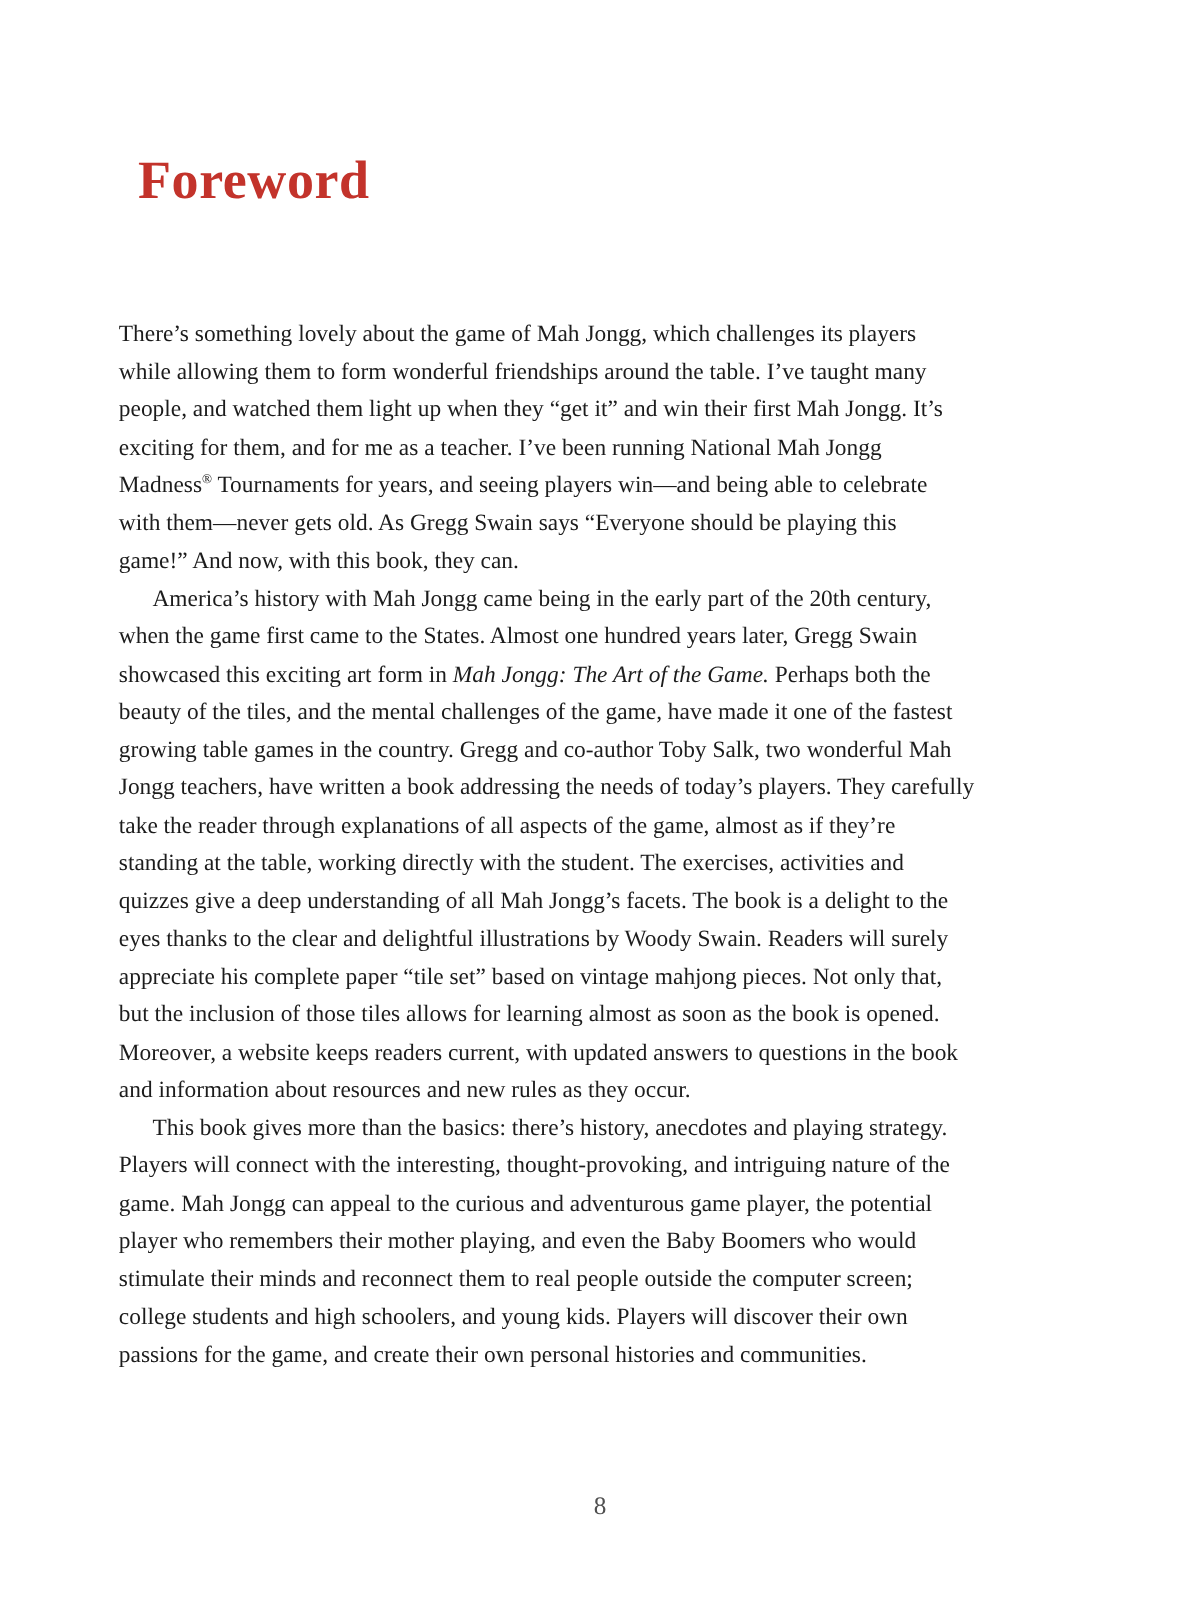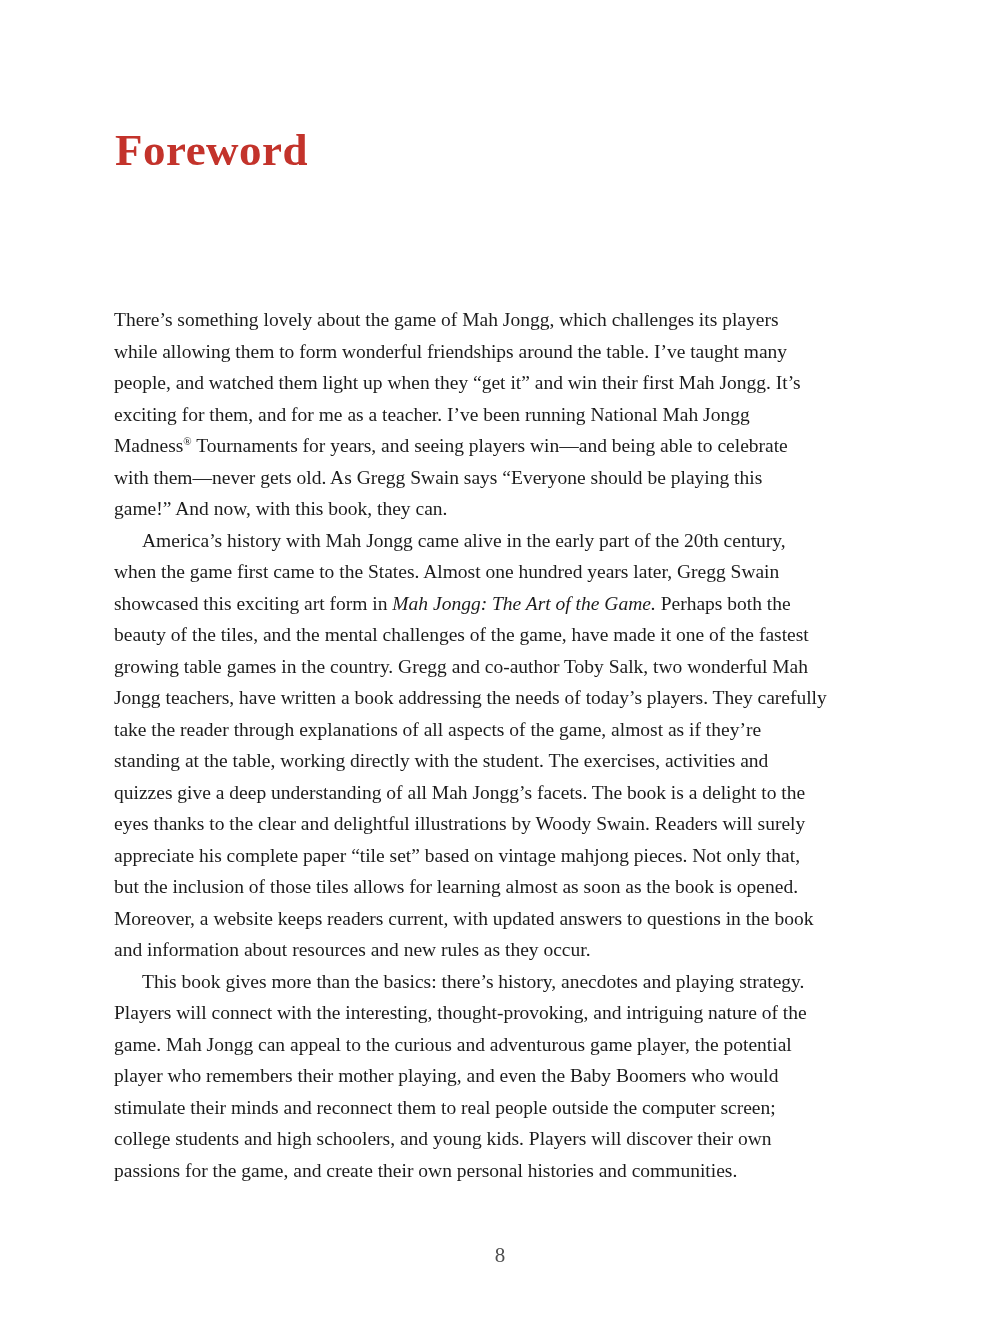--- a/index.html
+++ b/index.html
@@ -21,27 +21,26 @@
     top: 128px;
     margin: 0;
     font-size: 45px;
     line-height: 1;
     font-weight: bold;
     letter-spacing: 0.5px;
     color: var(--heading-color, #c3332b);
   }
   .body-text {
     position: absolute;
-    left: 114px;
+    left: 99px;
     top: 263px;
     width: 785px;
     font-size: 19.5px;
     line-height: 31.5px;
     color: var(--body-color, #1c1c1c);
-    margin-top: 41px;
   }
   .line {
     white-space: nowrap;
     height: 31.5px;
   }
   .line.indent {
     padding-left: 28px;
   }
   .italic { font-style: italic; }
   .semibold { font-weight: 400; }
@@ -66,21 +65,21 @@
 <div class="page" style="--bg-color: #ffffff; --heading-color: #c3332b; --body-color: #1c1c1c; --folio-color: #4f4f4f;">
   <h1 class="heading">Foreword</h1>
   <div class="body-text" id="body-text">
       <div class="line"><span>There’s something lovely about the game of Mah Jongg, which challenges its players</span></div>
       <div class="line"><span>while allowing them to form wonderful friendships around the table. I’ve taught many</span></div>
       <div class="line"><span>people, and watched them light up when they “get it” and win their first Mah Jongg. It’s</span></div>
       <div class="line"><span>exciting for them, and for me as a teacher. I’ve been running National Mah Jongg</span></div>
       <div class="line"><span>Madness</span><sup>®</sup><span> Tournaments for years, and seeing players win—and being able to celebrate</span></div>
       <div class="line"><span>with them—never gets old. As Gregg Swain says “Everyone should be playing this</span></div>
       <div class="line"><span>game!” And now, with this book, they can.</span></div>
-      <div class="line indent"><span>America’s history with </span><span class="semibold">Mah Jongg</span><span> came alive in the early part of the 20th century,</span></div>
+      <div class="line indent"><span>America’s history with </span><span class="semibold">Mah Jongg</span><span> came being in the early part of the 20th century,</span></div>
       <div class="line"><span>when the game first came to the States. Almost one hundred years later, Gregg Swain</span></div>
       <div class="line"><span>showcased this exciting art form in </span><span class="italic">Mah Jongg: The Art of the Game.</span><span> Perhaps both the</span></div>
       <div class="line"><span>beauty of the tiles, and the mental challenges of the game, have made it one of the fastest</span></div>
       <div class="line"><span>growing table games in the country. Gregg and co-author Toby Salk, two wonderful Mah</span></div>
       <div class="line"><span>Jongg teachers, have written a book addressing the needs of today’s players. They carefully</span></div>
       <div class="line"><span>take the reader through explanations of all aspects of the game, almost as if they’re</span></div>
       <div class="line"><span>standing at the table, working directly with the student. The exercises, activities and</span></div>
       <div class="line"><span>quizzes give a deep understanding of all Mah Jongg’s facets. The book is a delight to the</span></div>
       <div class="line"><span>eyes thanks to the clear and delightful illustrations by Woody Swain. Readers will surely</span></div>
       <div class="line"><span>appreciate his complete paper “tile set” based on vintage mahjong pieces. Not only that,</span></div>

